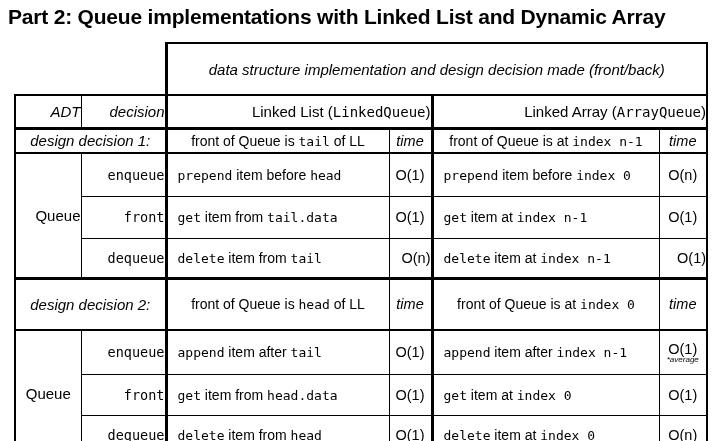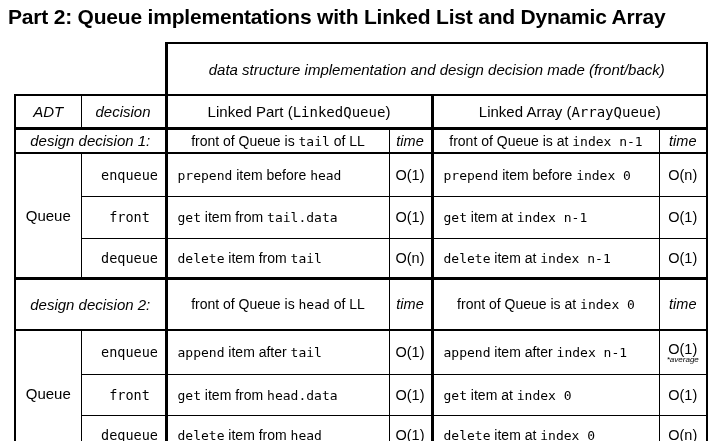--- a/index.html
+++ b/index.html
@@ -31,32 +31,32 @@
     text-align:center;
     white-space:nowrap;
     overflow:hidden;
   }
   .blank{border:none;}
   .bl2{border-left-width:2px;}
   .bl3{border-left-width:3px;}
   .br2{border-right-width:2px;}
   .bt2{border-top-width:2px;}
   .bb2{border-bottom-width:2px;}
-  .bb3{border-bottom-width:3px;}
+  .bb3{border-bottom-width:3px;text-align:right;}
   .it{font-style:italic;}
   .mono{font-family:"DejaVu Sans Mono",monospace;font-size:13px;}
   .tophdr{font-size:15px;}
   .hdr{font-size:15px;}
   .hdr .mono{font-size:14px;}
   .dd{font-size:15px;}
   .ddh{text-align:center;padding:0 4px;}
   .time{font-size:14.5px;margin-top:40px;}
   .desc{text-align:left;padding-left:10px;}
   .op{
-    text-align:center;padding-left:13px;
+    text-align:right;padding-left:13px;
     font-family:"DejaVu Sans Mono",monospace;
     font-size:13.5px;
   }
   .adt{font-size:15px;}
   .timeval{font-size:14.5px;}
   .fn{
     font-size:8px;font-style:italic;
     line-height:8px;margin-top:-1px;
   }
 </style>
@@ -77,21 +77,21 @@
 
   <tbody>
       <tr style="height:52px">
     <td colspan="2" class="blank"></td>
     <td colspan="4" class="tophdr it bt2 bl3 br2 bb2">data structure implementation and design decision made (front/back)</td>
   </tr>
 
   <tr style="height:33px">
     <td class="hdr it bl2 bt2 bb3">ADT</td>
     <td class="hdr it bt2 bb3">decision</td>
-    <td colspan="2" class="hdr bl3 bb3"><span>Linked Part (</span><span class="mono">LinkedQueue</span><span>)</span></td>
+    <td colspan="2" class="hdr bl3 bb3"><span>Linked List (</span><span class="mono">LinkedQueue</span><span>)</span></td>
     <td colspan="2" class="hdr bl3 br2 bb3"><span>Linked Array (</span><span class="mono">ArrayQueue</span><span>)</span></td>
   </tr>
 
   <tr style="height:25px">
     <td colspan="2" class="dd it bl2 bb2">design decision 1:</td>
     <td class="ddh bl3 bb2"><span>front of Queue is </span><span class="mono">tail</span><span> of LL</span></td>
     <td class="time it bb2">time</td>
     <td class="ddh bl3 bb2"><span>front of Queue is at </span><span class="mono">index n-1</span></td>
     <td class="time it bb2 br2">time</td>
   </tr>

